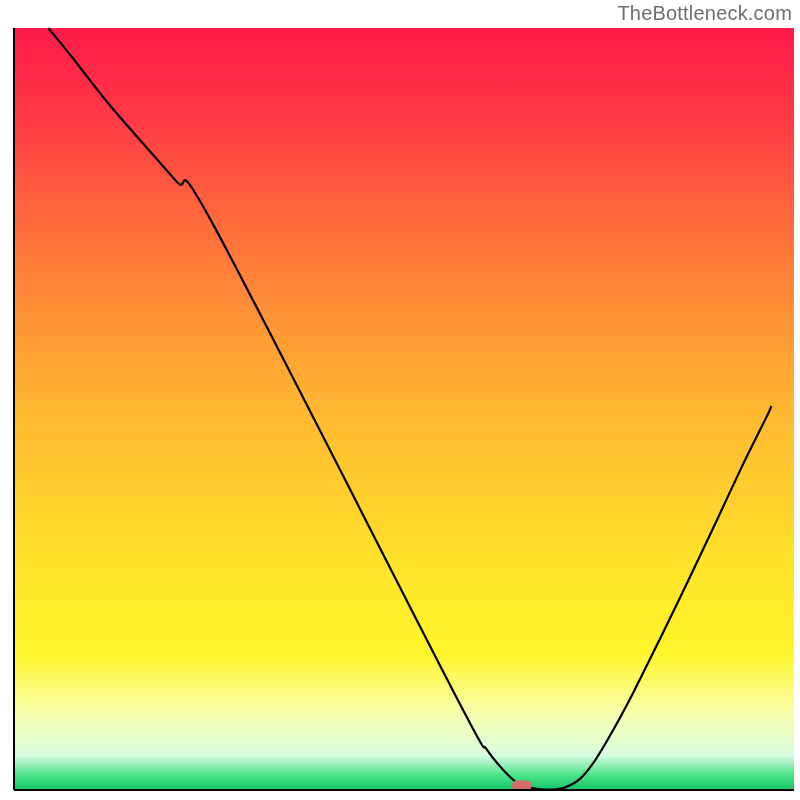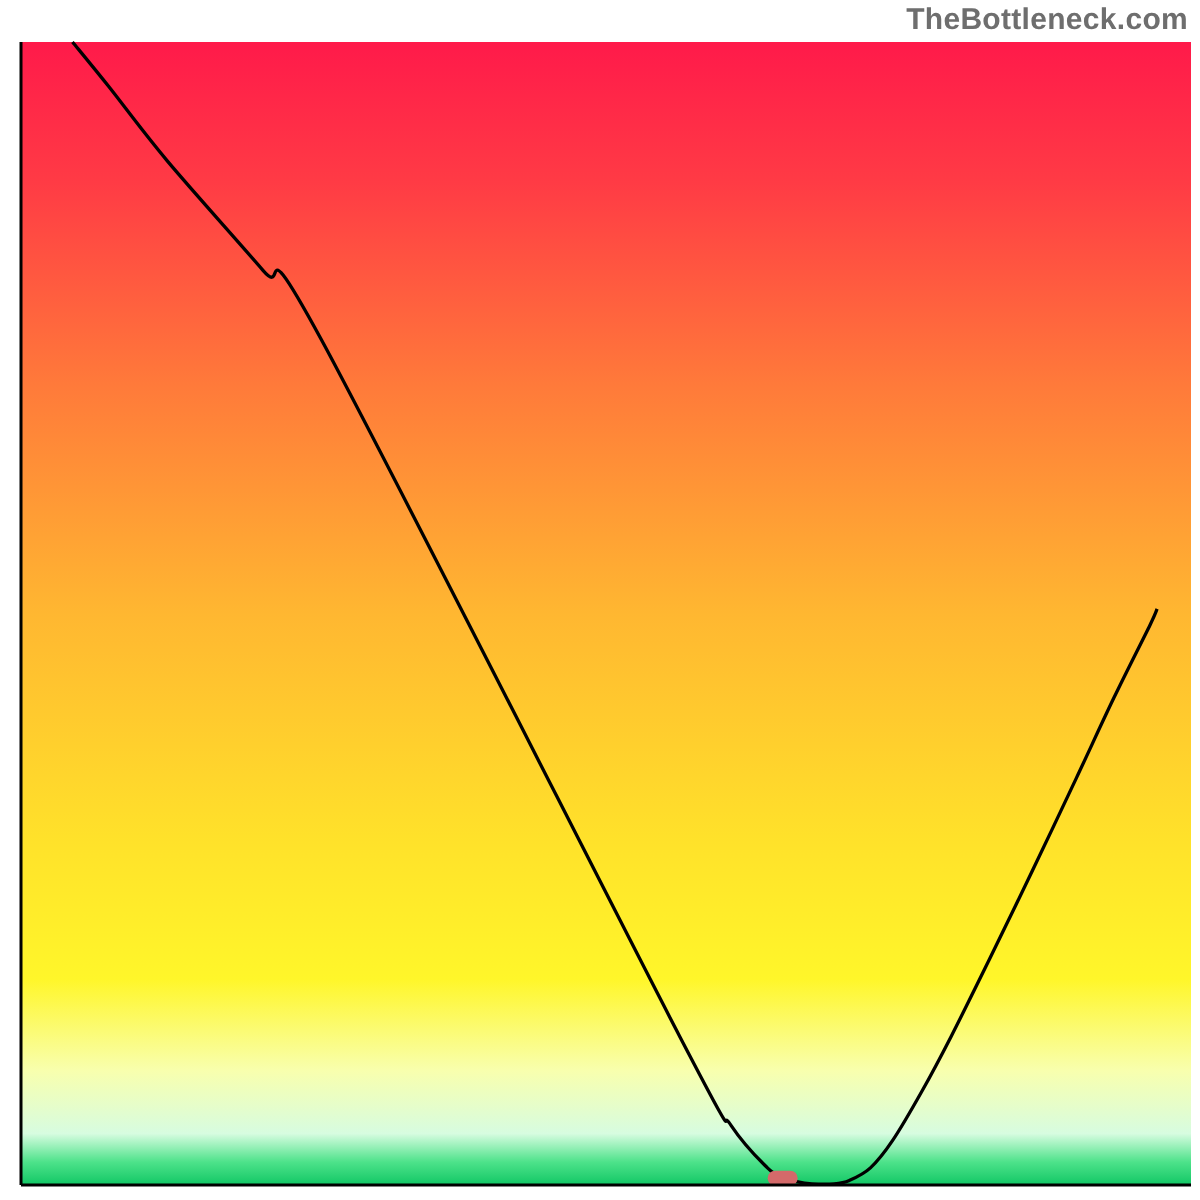--- a/index.html
+++ b/index.html
@@ -14,21 +14,21 @@
   .chart-wrap {
     position: relative;
     width: 800px;
     height: 800px;
   }
   .watermark {
     position: absolute;
     top: 2px;
     right: 8px;
     font-size: 20px;
-    font-weight: 700;
+    font-weight: 400;
     color: #6e6e6e;
     letter-spacing: 0.2px;
   }
   svg {
     position: absolute;
     top: 0;
     left: 0;
   }
 </style>
 </head>

